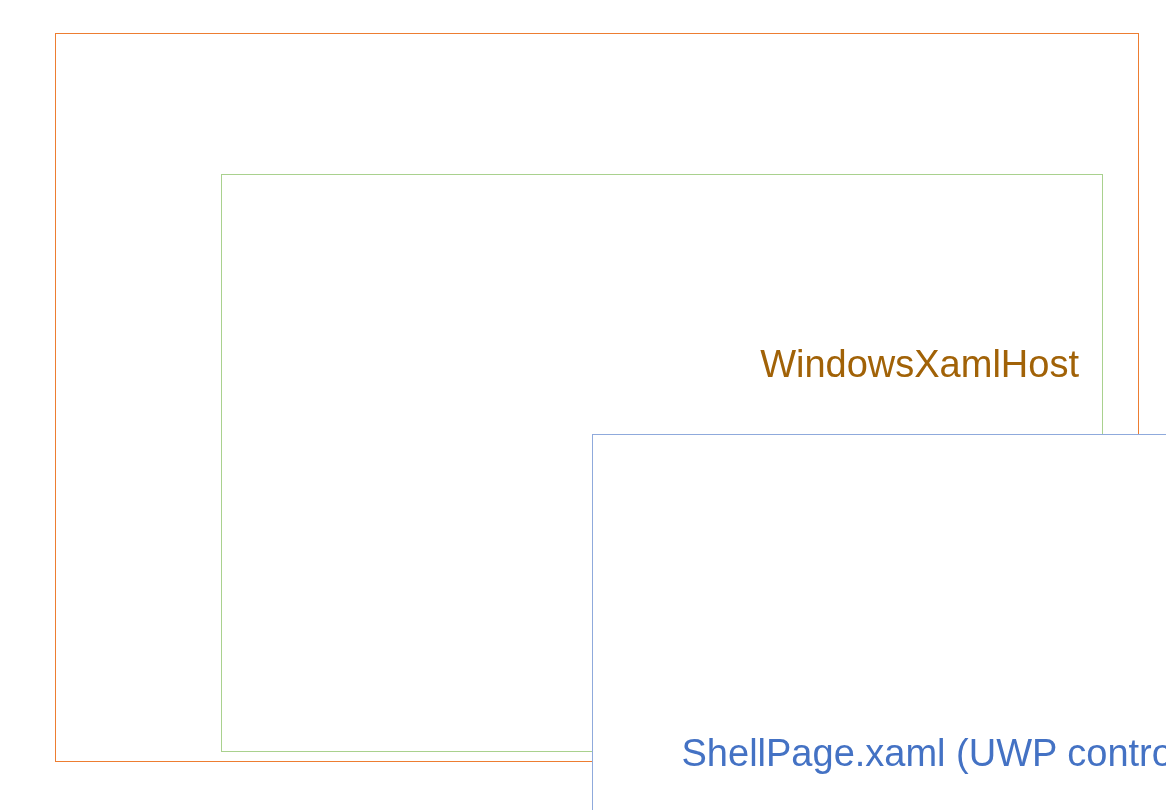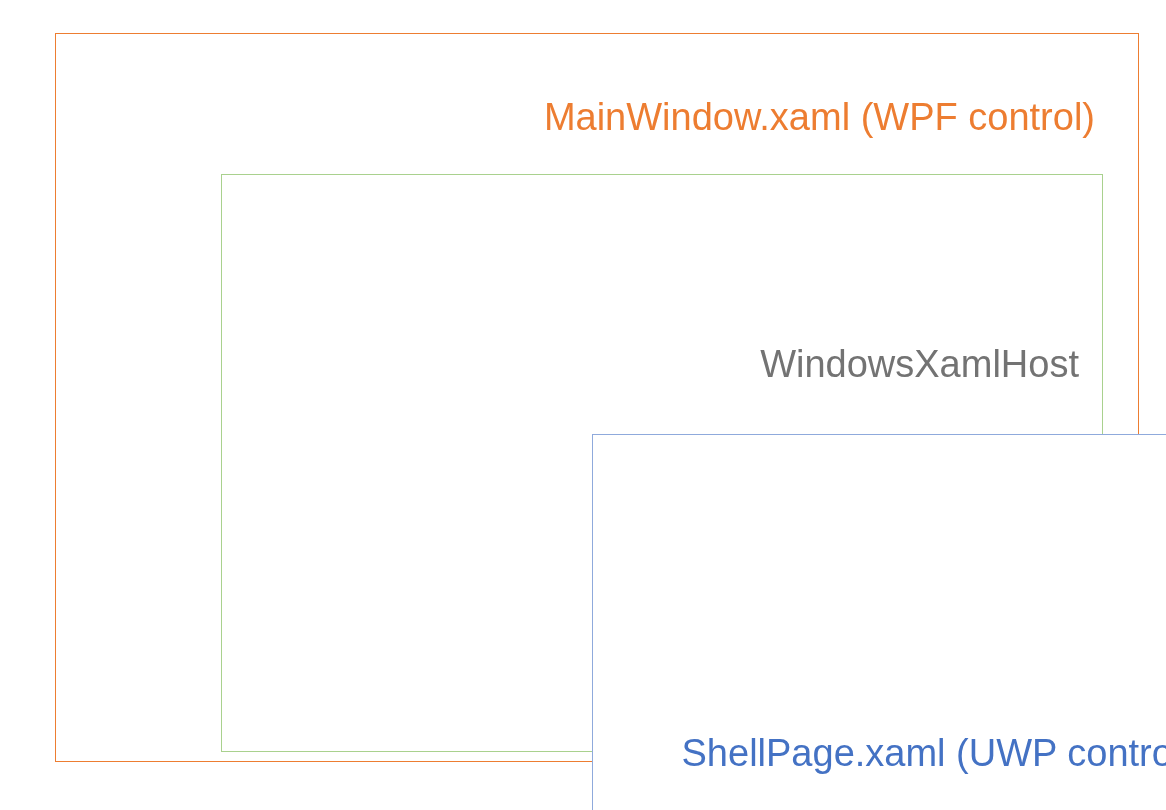--- a/index.html
+++ b/index.html
@@ -68,37 +68,36 @@
   .label-outer {
     right: 43px;
     top: 62px;
     font-size: 38px;
     color: #ED7D31;
   }
   .label-host {
     right: 23px;
     top: 168px;
     font-size: 38px;
-    color: #737373;
+    color: #a16207;
   }
   .label-shell {
     right: 25px;
     top: 297px;
     font-size: 38px;
     color: #4472C4;
   }
 </style>
 </head>
 <body>
 
 <div id="diagram-canvas">
 
   <div class="box-outer">
 
-    <div class="label label-outer">MainWindow.xaml (WPF control)</div>
 
     <div class="box-host">
 
       <div class="label label-host">WindowsXamlHost</div>
 
       <div class="box-shell">
 
         <div class="label label-shell">ShellPage.xaml (UWP control)</div>
 
       </div>

